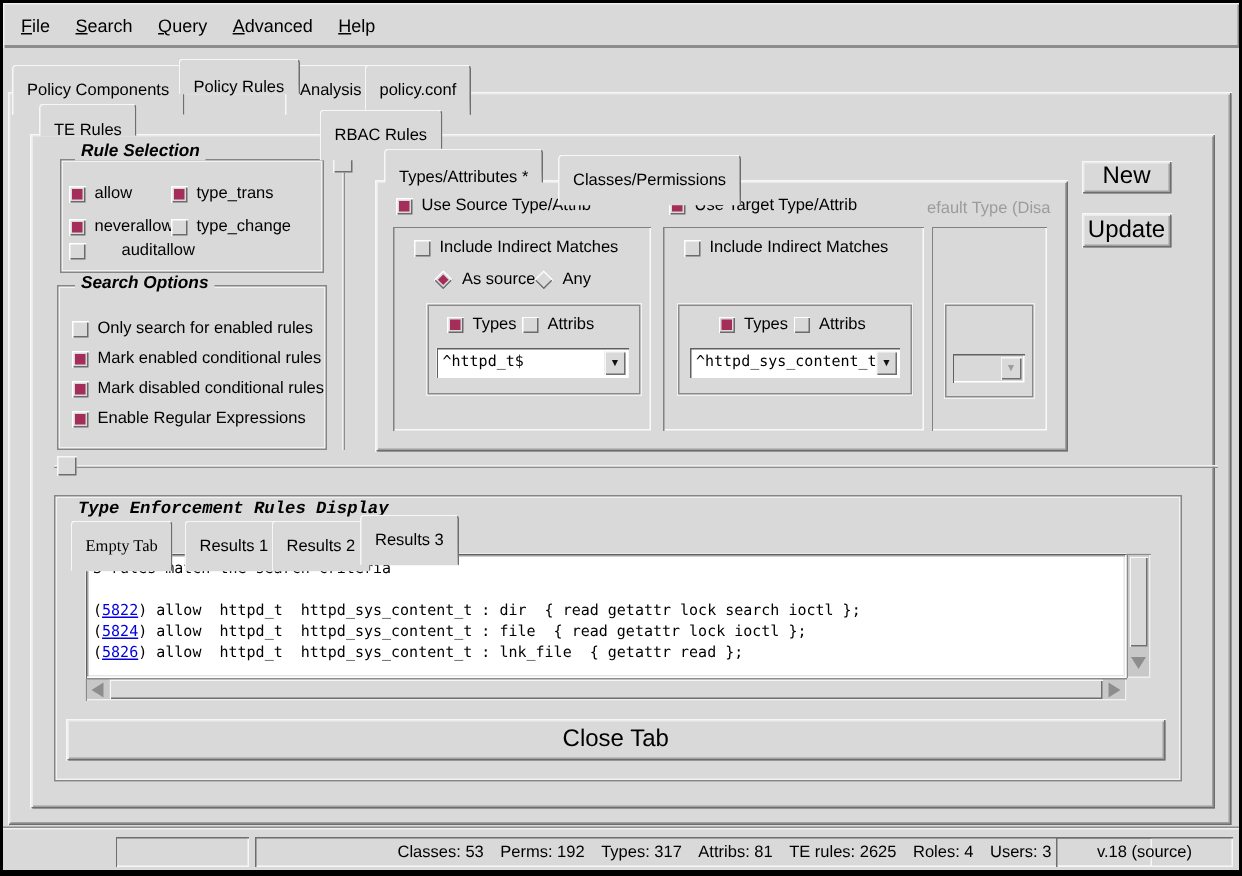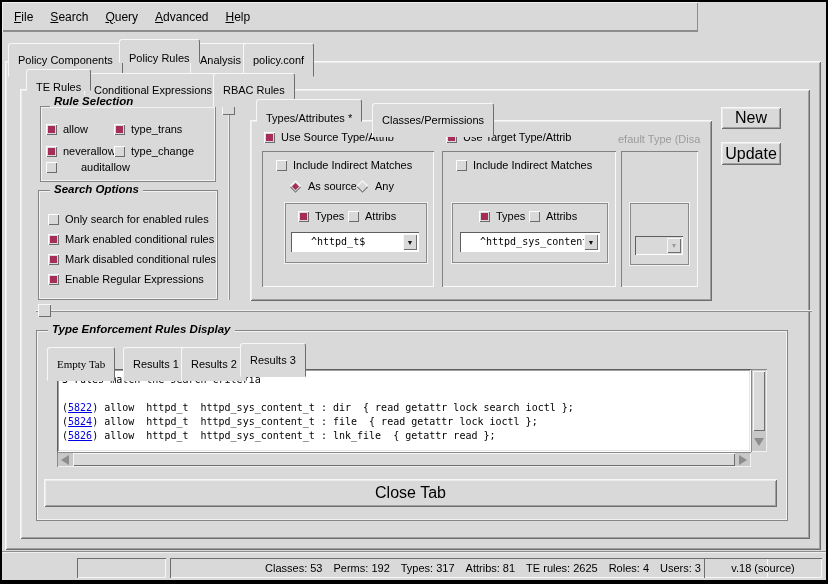--- a/index.html
+++ b/index.html
@@ -38,21 +38,21 @@
   .tab.active{z-index:4;}
   
   .ckrow{display:flex;align-items:center;gap:6px;height:13px;}
   .cb{width:11px;height:11px;flex:0 0 11px;background:var(--bg);
       box-shadow:inset 1px 1px 0 #fff,inset -1px -1px 0 #6b6b6b;position:relative;}
   .cb.on::after{content:"";position:absolute;left:2px;top:2px;right:2px;bottom:2px;background:var(--check);}
   .radio{width:9px;height:9px;flex:0 0 9px;background:var(--bg);transform:rotate(45deg);
       box-shadow:inset 1px 1px 0 #fff,inset -1px -1px 0 #6b6b6b;position:relative;margin:0 2px;}
   .radio.on::after{content:"";position:absolute;left:2px;top:2px;right:2px;bottom:2px;background:var(--check);}
   
-  .combo{display:flex;align-items:stretch;background:#fff;box-shadow:inset 1px 1px 0 #5f5f5f,inset -1px -1px 0 #fff;padding-left:16px;}
+  .combo{display:flex;align-items:stretch;background:#fff;box-shadow:inset 1px 1px 0 #5f5f5f,inset -1px -1px 0 #fff;}
   .combo .val{flex:1;font-family:"DejaVu Sans Mono",monospace;font-size:10px;line-height:16px;padding:2px 0 0 4px;white-space:nowrap;overflow:hidden;}
   .combo .arrow-btn{width:14px;margin:2px 2px 2px 0;background:var(--bg);
       box-shadow:inset 1px 1px 0 var(--lite),inset -1px -1px 0 var(--dark);
       display:flex;align-items:center;justify-content:center;font-size:7px;color:#111;}
   .combo.disabled{background:var(--bg);}
   .combo.disabled .arrow-btn{color:var(--disabled);}
   
   .btn{display:flex;align-items:center;justify-content:center;font-size:16px;cursor:default;}
   
   .trough{background:#c8c8c8;box-shadow:inset 1px 1px 0 #8a8a8a,inset -1px -1px 0 #f0f0f0;}
@@ -60,21 +60,21 @@
   .tri{width:0;height:0;position:absolute;}
   .mono{font-family:"DejaVu Sans Mono",monospace;font-size:10px;line-height:14px;white-space:pre;}
   a.rule-link{color:var(--link);text-decoration:underline;cursor:pointer;}
   .gray{color:var(--disabled);}
 </style>
 </head>
 <body>
 
 <div id="root">
 
-  <div class="abs" style="left:2px;top:2px;width:696px;height:30px;box-shadow:inset 1px 1px 0 #f0f0f0,inset -1px -2px 0 #8d8d8d;display:flex;align-items:center;gap:17px;padding-left:12px;">
+  <div class="abs" style="left:2px;top:2px;width:824px;height:30px;box-shadow:inset 1px 1px 0 #f0f0f0,inset -1px -2px 0 #8d8d8d;display:flex;align-items:center;gap:17px;padding-left:12px;">
     <span class="menu-item"><span class="u">F</span><span>ile</span></span>
     <span class="menu-item"><span class="u">S</span><span>earch</span></span>
     <span class="menu-item"><span class="u">Q</span><span>uery</span></span>
     <span class="menu-item"><span class="u">A</span><span>dvanced</span></span>
     <span class="menu-item"><span class="u">H</span><span>elp</span></span>
   </div>
 
   <div class="abs raised" style="left:5px;top:61px;width:816px;height:489px;"></div>
 
   <div class="tab" style="left:8px;top:43px;height:18px;">
@@ -87,23 +87,20 @@
       <span>Analysis</span>
     </div>
   <div class="tab" style="left:243px;top:43px;height:18px;">
       <span>policy.conf</span>
     </div>
 
   <div class="abs raised" style="left:20px;top:89px;width:790px;height:450px;"></div>
 
   <div class="tab active" style="left:26px;top:69px;height:22px;padding-bottom:2px;">
       <span>TE Rules</span>
-    </div>
-  <div class="tab" style="left:84px;top:73px;height:16px;">
-      <span>Conditional Expressions</span>
     </div>
   <div class="tab" style="left:213px;top:73px;height:16px;">
       <span>RBAC Rules</span>
     </div>
 
   <div class="abs groove" style="left:40px;top:106px;width:176px;height:76px;"></div>
   <div class="abs frame-title" style="left:50px;top:95px;">Rule Selection</div>
   <div class="abs ckrow" style="left:46px;top:123px;">
       <span class="cb on"></span>
       <span class="lbl">allow</span>
@@ -221,21 +218,21 @@
       <span>New</span>
     </div>
   <div class="abs raised btn" style="left:721px;top:142px;width:60px;height:23px;">
       <span>Update</span>
     </div>
 
   <div class="abs" style="left:36px;top:310px;width:776px;height:2px;box-shadow:inset 0 1px 0 #f0f0f0,inset 0 -1px 0 #8d8d8d;"></div>
   <div class="abs thumb" style="left:38px;top:304px;width:13px;height:13px;"></div>
 
   <div class="abs groove" style="left:36px;top:330px;width:752px;height:191px;"></div>
-  <div class="abs frame-title" style="left:48px;top:323px;">Type Enforcement Rules Display</div>
+  <div class="abs frame-title" style="left:48px;top:333px;font-family:Liberation Mono, monospace;">Type Enforcement Rules Display</div>
 
   <div class="tab" style="left:47px;top:347px;height:18px;font-family:Liberation Serif, serif;">
       <span>Empty Tab</span>
     </div>
   <div class="tab" style="left:123px;top:347px;height:18px;">
       <span>Results 1</span>
     </div>
   <div class="tab" style="left:181px;top:347px;height:18px;">
       <span>Results 2</span>
     </div>

